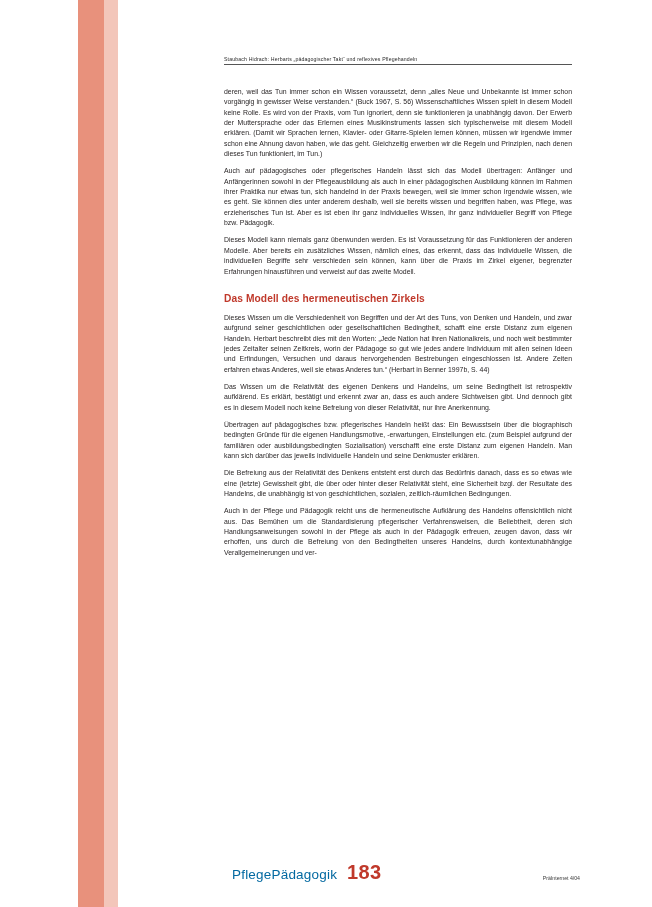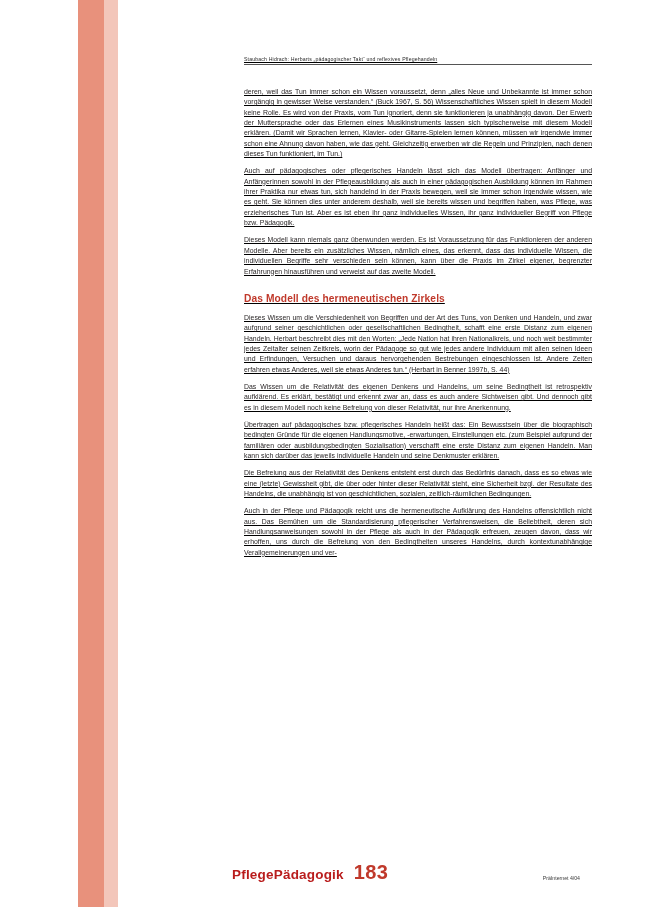--- a/index.html
+++ b/index.html
@@ -33,24 +33,23 @@
   .left-bar-inner {
     position: absolute;
     left: 104px;
     top: 0;
     width: 14px;
     height: 907px;
     background: #f3c6ba;
   }
   .content {
     position: absolute;
-    left: 244px;
+    left: 224px;
     top: 56px;
     width: 348px;
-    text-decoration: underline;
   }
   .running-head {
     font-size: 5.2px;
     color: #2b2b2b;
     letter-spacing: 0.15px;
     padding-bottom: 2px;
     border-bottom: 0.6px solid #555;
     width: 348px;
     margin-bottom: 22px;
     white-space: nowrap;
@@ -74,22 +73,22 @@
   .footer {
     position: absolute;
     left: 232px;
     top: 861px;
     width: 348px;
     display: flex;
     align-items: baseline;
   }
   .footer-brand {
     font-size: 13.5px;
-    font-weight: bold;
-    color: #b91c1c;
+    font-weight: normal;
+    color: #0369a1;
     letter-spacing: 0.2px;
     text-align: center;
   }
   .footer-brand .cap {
     font-size: 13.5px;
   }
   .footer-page {
     font-size: 20px;
     font-weight: bold;
     color: #c0392b;

